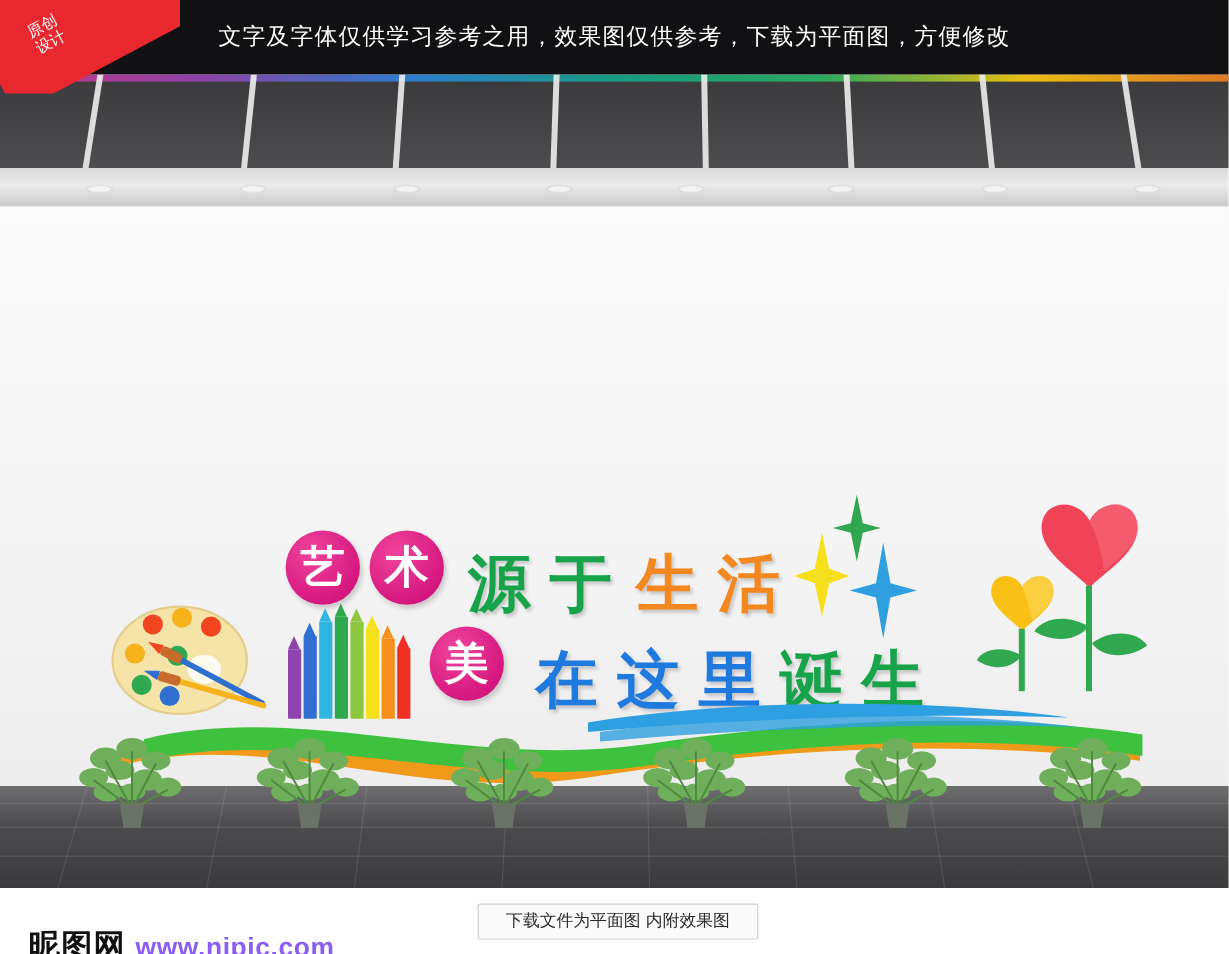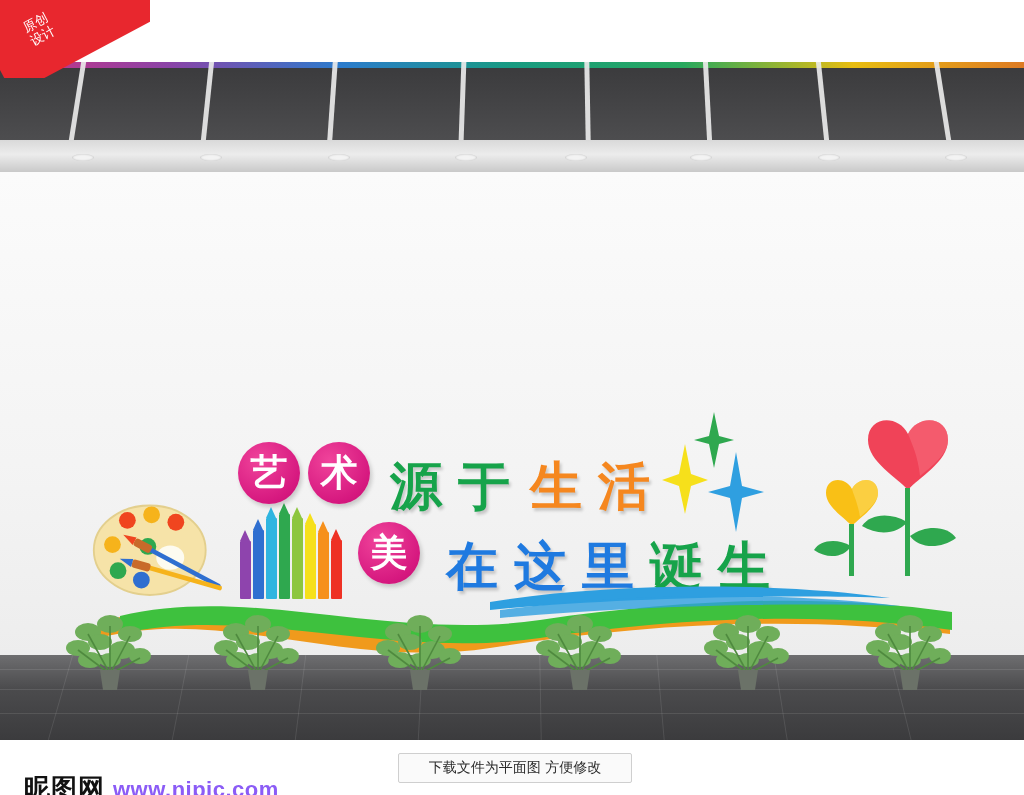--- a/index.html
+++ b/index.html
@@ -139,20 +139,23 @@
   .pencil .tip{position:absolute;width:0;height:0;border-left:5.5px solid transparent;border-right:5.5px solid transparent;}
 
   
   .potplant{position:absolute;width:96px;height:80px;}
 </style>
 </head>
 <body>
 
 <div class="stage">
 
+  <div class="topbar">
+    <div class="topbar-text">文字及字体仅供学习参考之用，效果图仅供参考，下载为平面图，方便修改</div>
+  </div>
 
   <div class="ribbon">
     <div class="tri"></div>
     <div class="rtext">
       <div>原创</div>
       <div>设计</div>
     </div>
   </div>
 
   <div class="ceiling">
@@ -434,15 +437,15 @@
     </g>
     <path d="M38 58 L58 58 L55 78 L41 78 Z" fill="#6b7268"></path>
   </svg>
 
   <div class="bottombar">
     <div class="logo">
       <span class="cn">昵图网</span>
       <span class="url">www.nipic.com</span>
     </div>
   </div>
-  <div class="dlnote">下载文件为平面图  方便修改</div>
+  <div class="dlnote">下载文件为平面图  内附效果图</div>
 
 </div>
 
 </body></html>

